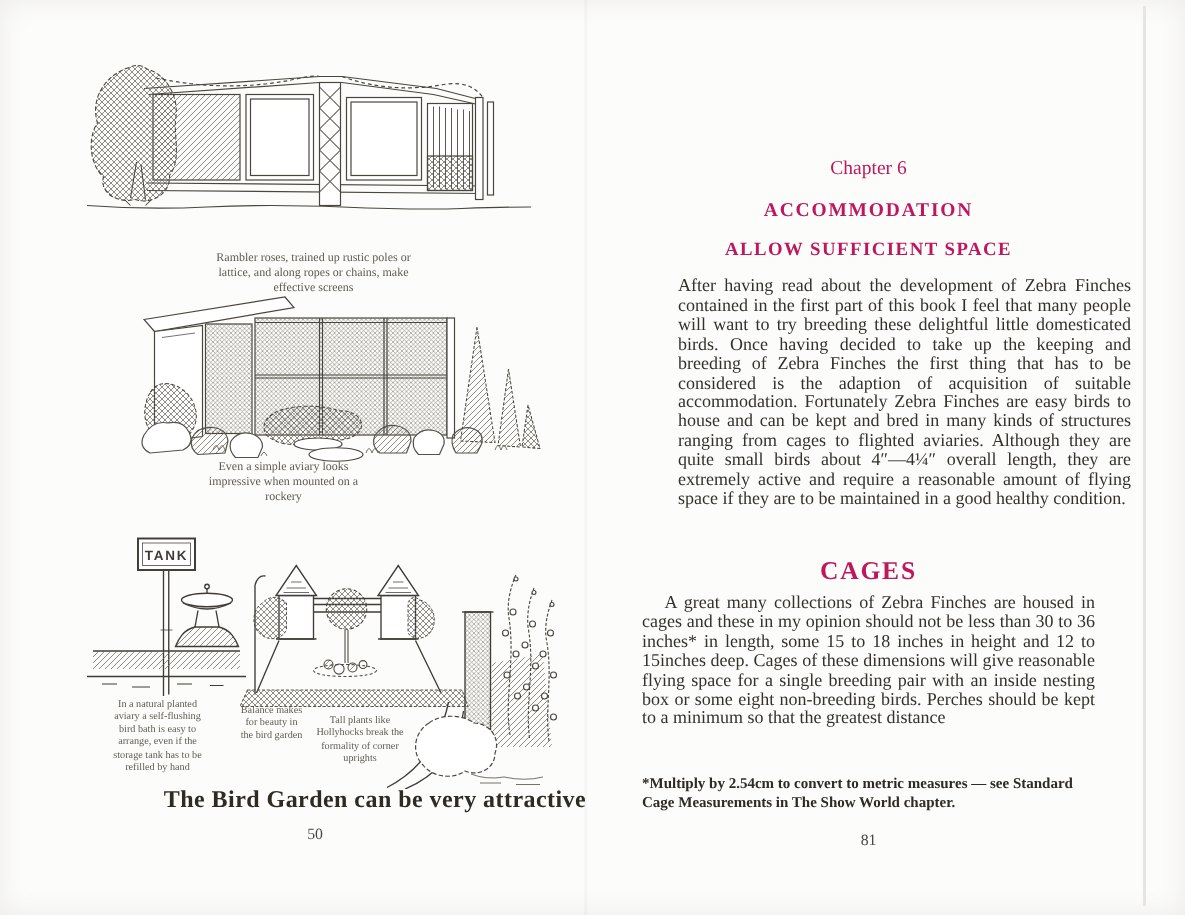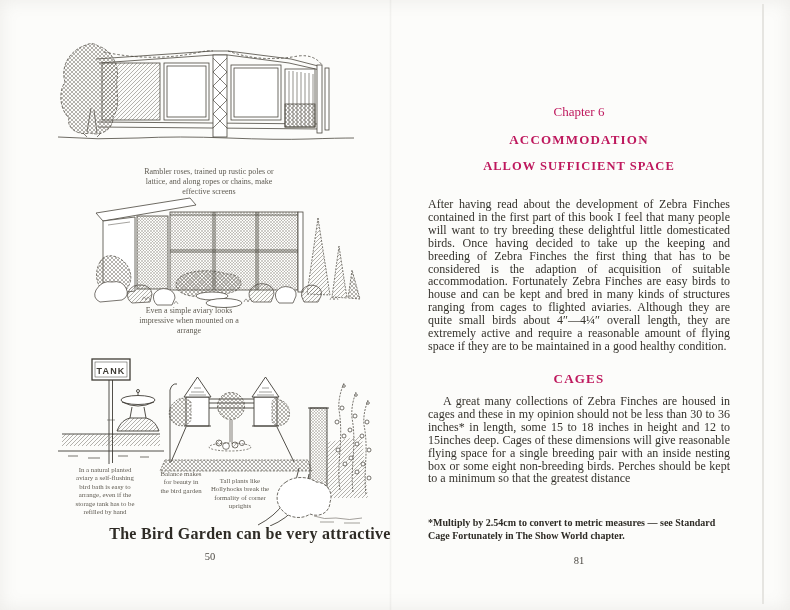--- a/index.html
+++ b/index.html
@@ -14,24 +14,24 @@
   .cap3b{left:159px;top:470px;width:44px;font-size:6.8px;}
   .cap3c{left:207px;top:477px;width:66px;font-size:6.8px;}
   .bottom-cap{left:95px;top:524px;width:310px;font-weight:bold;color:#2e2b25;font-size:16px;letter-spacing:.3px;}
   .pagenum{position:absolute;font-size:10.5px;color:#4a4741;text-align:center;}
   .pn-left{left:190px;top:551px;width:40px;}
   .pn-right{left:428px;top:555px;width:302px;}
   .rcol{position:absolute;left:428px;width:302px;color:#be185d;text-align:center;}
   .chapter{top:104px;font-size:13px;}
   .h-acc{top:132px;font-size:13px;font-weight:bold;letter-spacing:1.2px;font-family:Liberation Serif, serif;}
   .h-allow{top:159px;font-size:12.5px;font-weight:bold;letter-spacing:1px;}
-  .h-cages{top:371px;font-size:13px;font-weight:bold;letter-spacing:1.2px;}
+  .h-cages{top:371px;font-size:17px;font-weight:bold;letter-spacing:1.2px;}
   .para{position:absolute;left:428px;width:302px;font-size:12px;line-height:12.9px;
         text-align:justify;color:#34312b;}
-  .para1{top:198px;}
+  .para1{top:184px;margin-left:24px;}
   .para2{top:395px;text-indent:15px;}
   .footnote{position:absolute;left:428px;width:302px;top:517px;font-size:10px;line-height:12.5px;
             font-weight:bold;color:#2e2b25;text-align:left;}
   .edge-line{position:absolute;left:762px;top:4px;width:2px;height:600px;background:#e6e5e1;}
   .gutter{position:absolute;left:389px;top:0;width:3px;height:610px;
           background:linear-gradient(90deg,rgba(0,0,0,0) ,rgba(90,85,75,.06),rgba(0,0,0,0));}
   svg text.sign{font-family:"Liberation Sans","DejaVu Sans",sans-serif;font-weight:bold;
                 font-size:9px;letter-spacing:1.2px;fill:#3f3c35;}
 </style>
 </head>
@@ -108,21 +108,21 @@
       <path fill="url(#ph1)" d="M156 98 q6 -8 15 -6 q9 2 9 10 l-3 8 l-18 0 q-6 -5 -3 -12"></path>
       <path d="M182 100 q5 -7 13 -5 q8 2 7 9 l-3 7 l-14 0 q-5 -5 -3 -11"></path>
       <path fill="url(#ph1)" d="M208 98 q6 -7 14 -4 q7 3 5 10 l-3 6 l-14 0 q-4 -6 -2 -12"></path>
     </g>
     <g stroke="#4a463e" stroke-width="0.8" fill="#fff">
       <ellipse cx="118" cy="104" rx="16" ry="4"></ellipse>
       <ellipse cx="130" cy="111" rx="18" ry="4.5"></ellipse>
     </g>
     <path stroke="#66625a" stroke-width="0.6" fill="none" d="M48 108 q2 -6 4 0 q2 -6 4 0 M150 110 q2 -6 4 0 q2 -6 4 0 M236 108 q2 -6 4 0 q2 -6 4 0 M80 112 q2 -5 4 0"></path>
   </svg>
-  <div class="cap cap2">Even a simple aviary looks impressive when mounted on a arrange</div>
+  <div class="cap cap2">Even a simple aviary looks impressive when mounted on a rockery</div>
 
   <svg class="fig" style="left:58px;top:350px" width="322" height="176" viewBox="0 0 322 176">
     <g stroke="#3f3c35" fill="none" stroke-width="0.9">
       <rect x="34" y="9" width="38" height="21" fill="#fff" stroke-width="1.3"></rect>
       <rect x="37" y="12" width="32" height="15" stroke-width="0.5"></rect>
       <text class="sign" x="53" y="23.5" text-anchor="middle" stroke="none">TANK</text>
       <path d="M51 30 V114 M54.5 30 V113"></path>
       <path d="M49 70 h8" stroke-width="0.5"></path>
       <path d="M4 84 H102"></path>
       <rect x="4" y="84" width="98" height="12" fill="url(#ph1)" stroke="none"></rect>
@@ -201,18 +201,18 @@
 
   <div class="cap bottom-cap">The Bird Garden can be very attractive</div>
   <div class="pagenum pn-left">50</div>
 
   <div class="rcol chapter">Chapter 6</div>
   <div class="rcol h-acc">ACCOMMODATION</div>
   <div class="rcol h-allow">ALLOW SUFFICIENT SPACE</div>
   <div class="para para1">After having read about the development of Zebra Finches contained in the first part of this book I feel that many people will want to try breeding these delightful little domesticated birds.  Once having decided to take up the keeping and breeding of Zebra Finches the first thing that has to be considered is the adaption of acquisition of suitable accommodation.  Fortunately Zebra Finches are easy birds to house and can be kept and bred in many kinds of structures ranging from cages to flighted aviaries.  Although they are quite small birds about 4″—4¼″ overall length, they are extremely active and require a reasonable amount of flying space if they are to be maintained in a good healthy condition.</div>
   <div class="rcol h-cages">CAGES</div>
   <div class="para para2">A great many collections of Zebra Finches are housed in cages and these in my opinion should not be less than 30 to 36 inches* in length, some 15 to 18 inches in height and 12 to 15inches deep.  Cages of these dimensions will give reasonable flying space for a single breeding pair with an inside nesting box or some eight non-breeding birds.  Perches should be kept to a minimum so that the greatest distance</div>
-  <div class="footnote">*Multiply by 2.54cm to convert to metric measures — see Standard Cage Fortunately in The Show World chapter.</div>
+  <div class="footnote">*Multiply by 2.54cm to convert to metric measures — see Standard Cage Measurements in The Show World chapter.</div>
   <div class="pagenum pn-right">81</div>
 
   <div class="gutter"></div>
   <div class="edge-line"></div>
 </div>
 
 </body></html>

